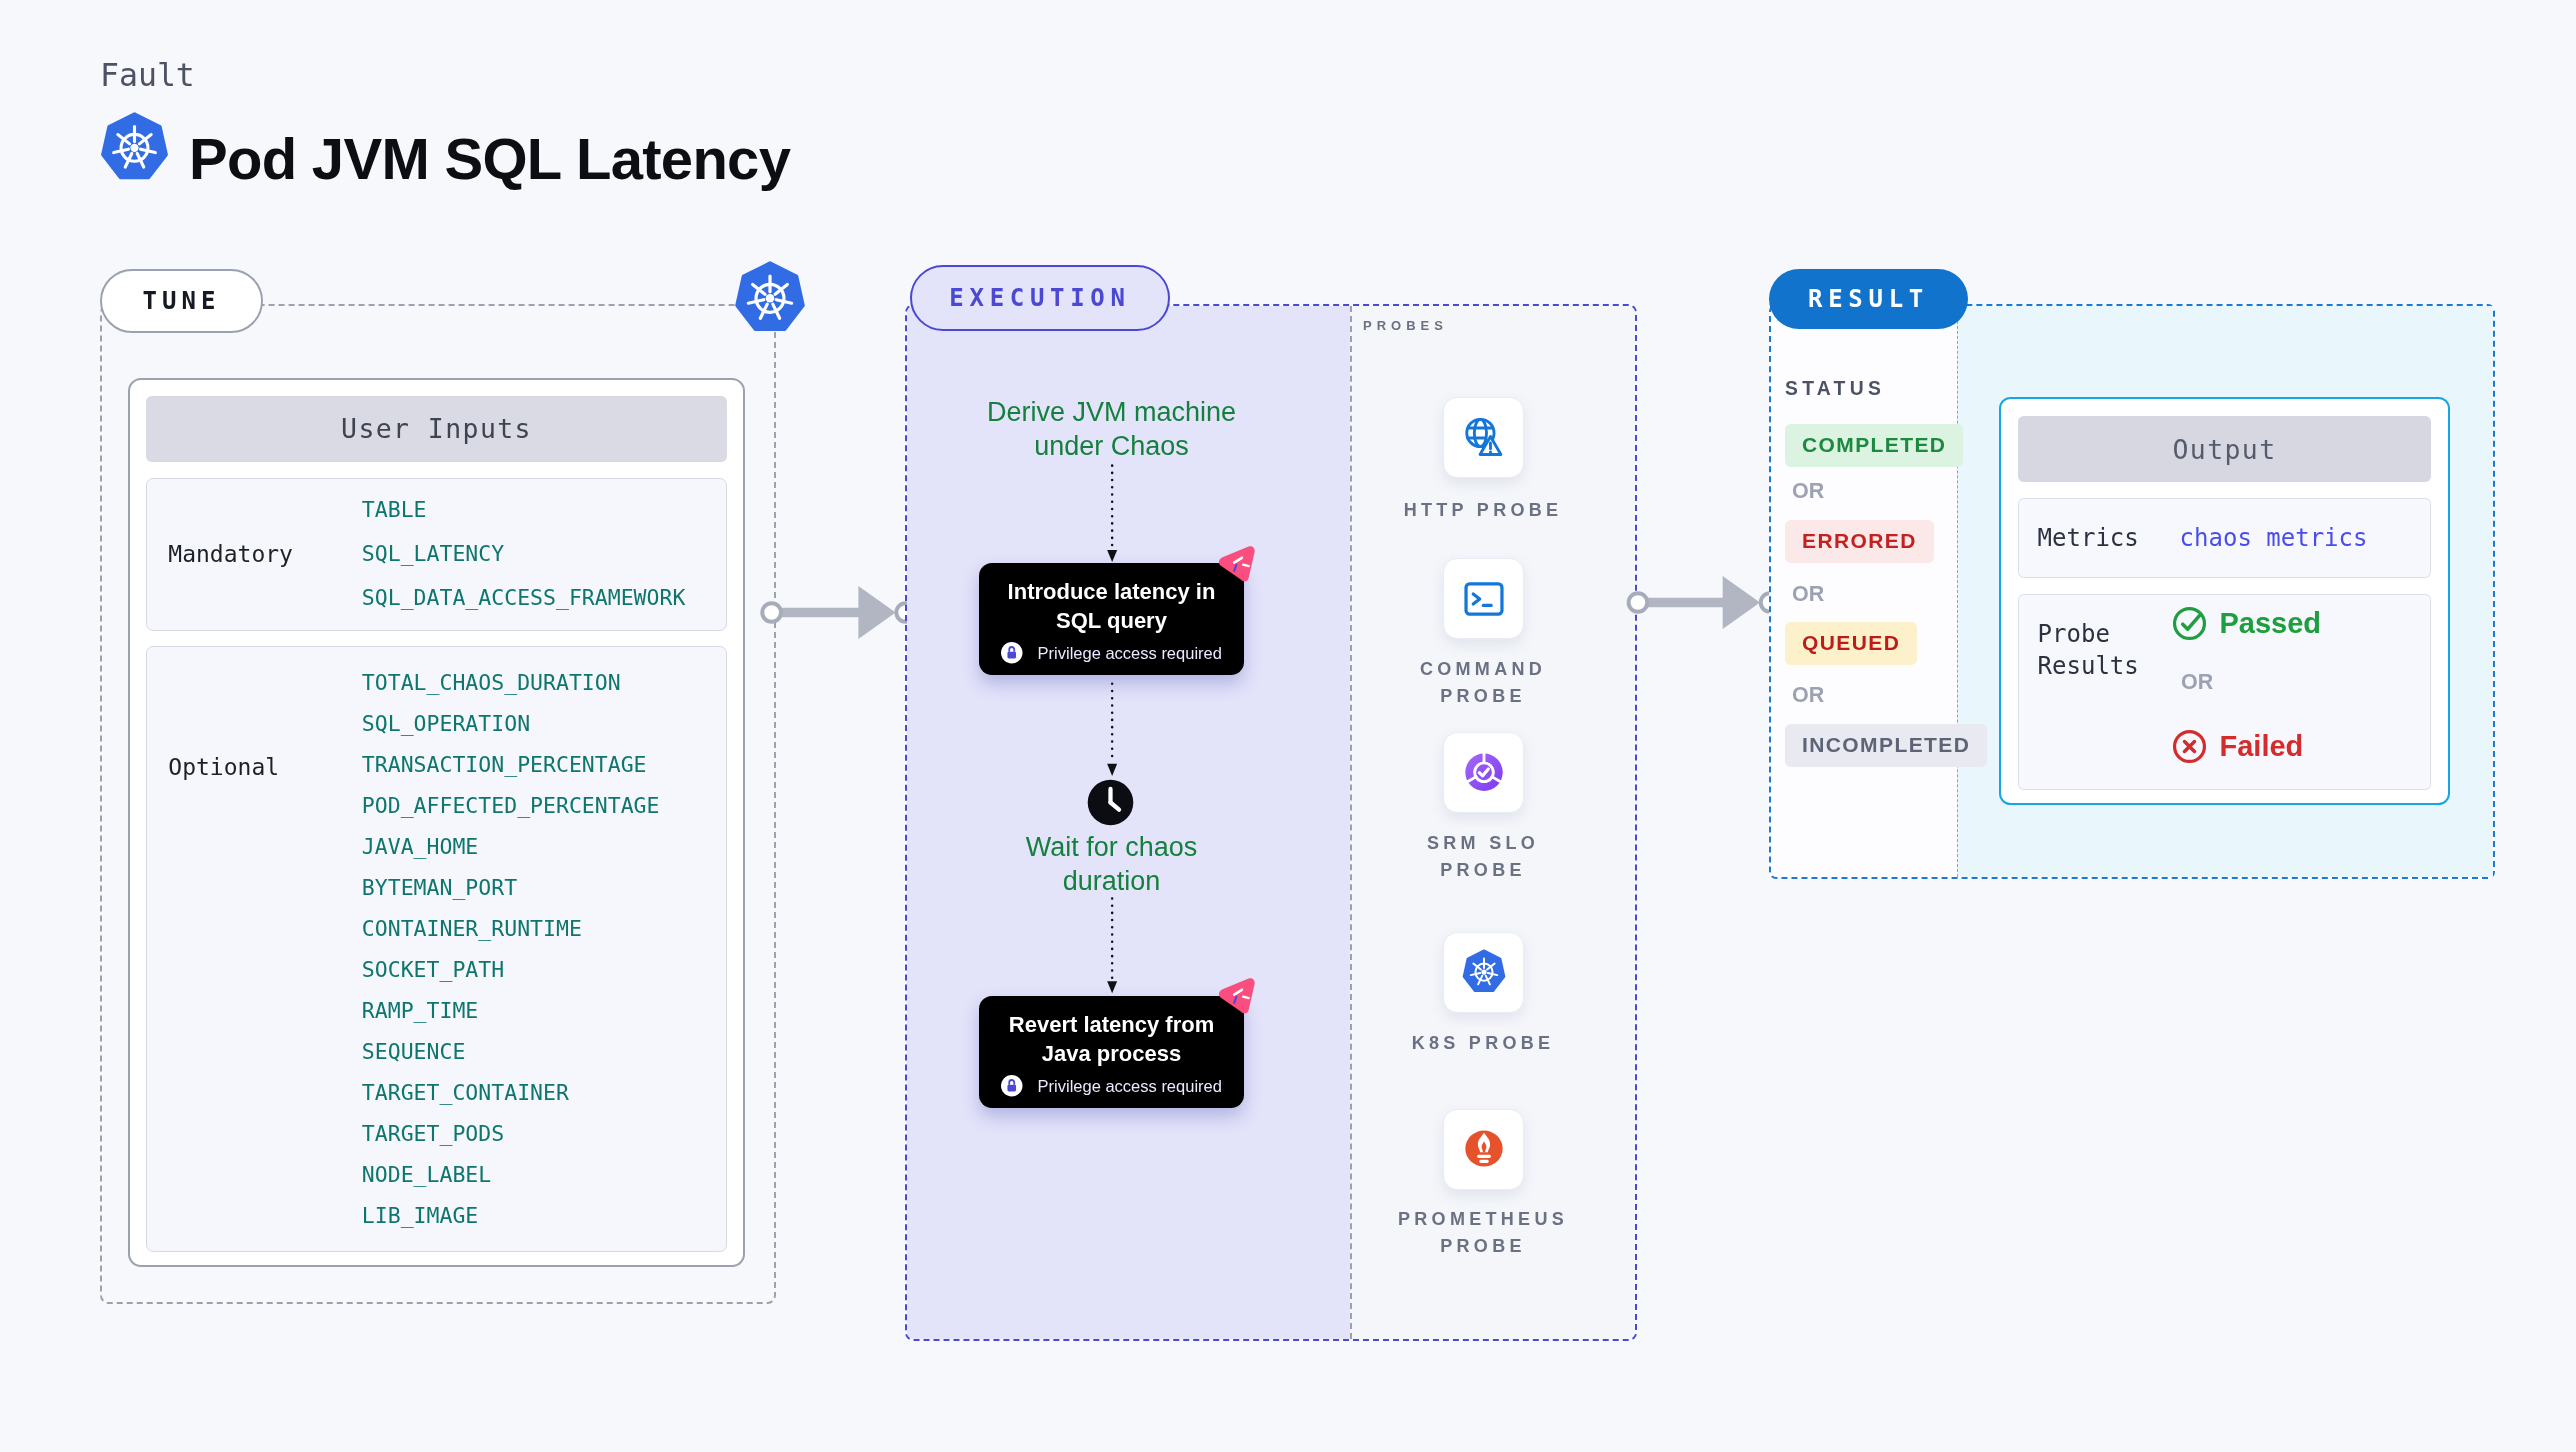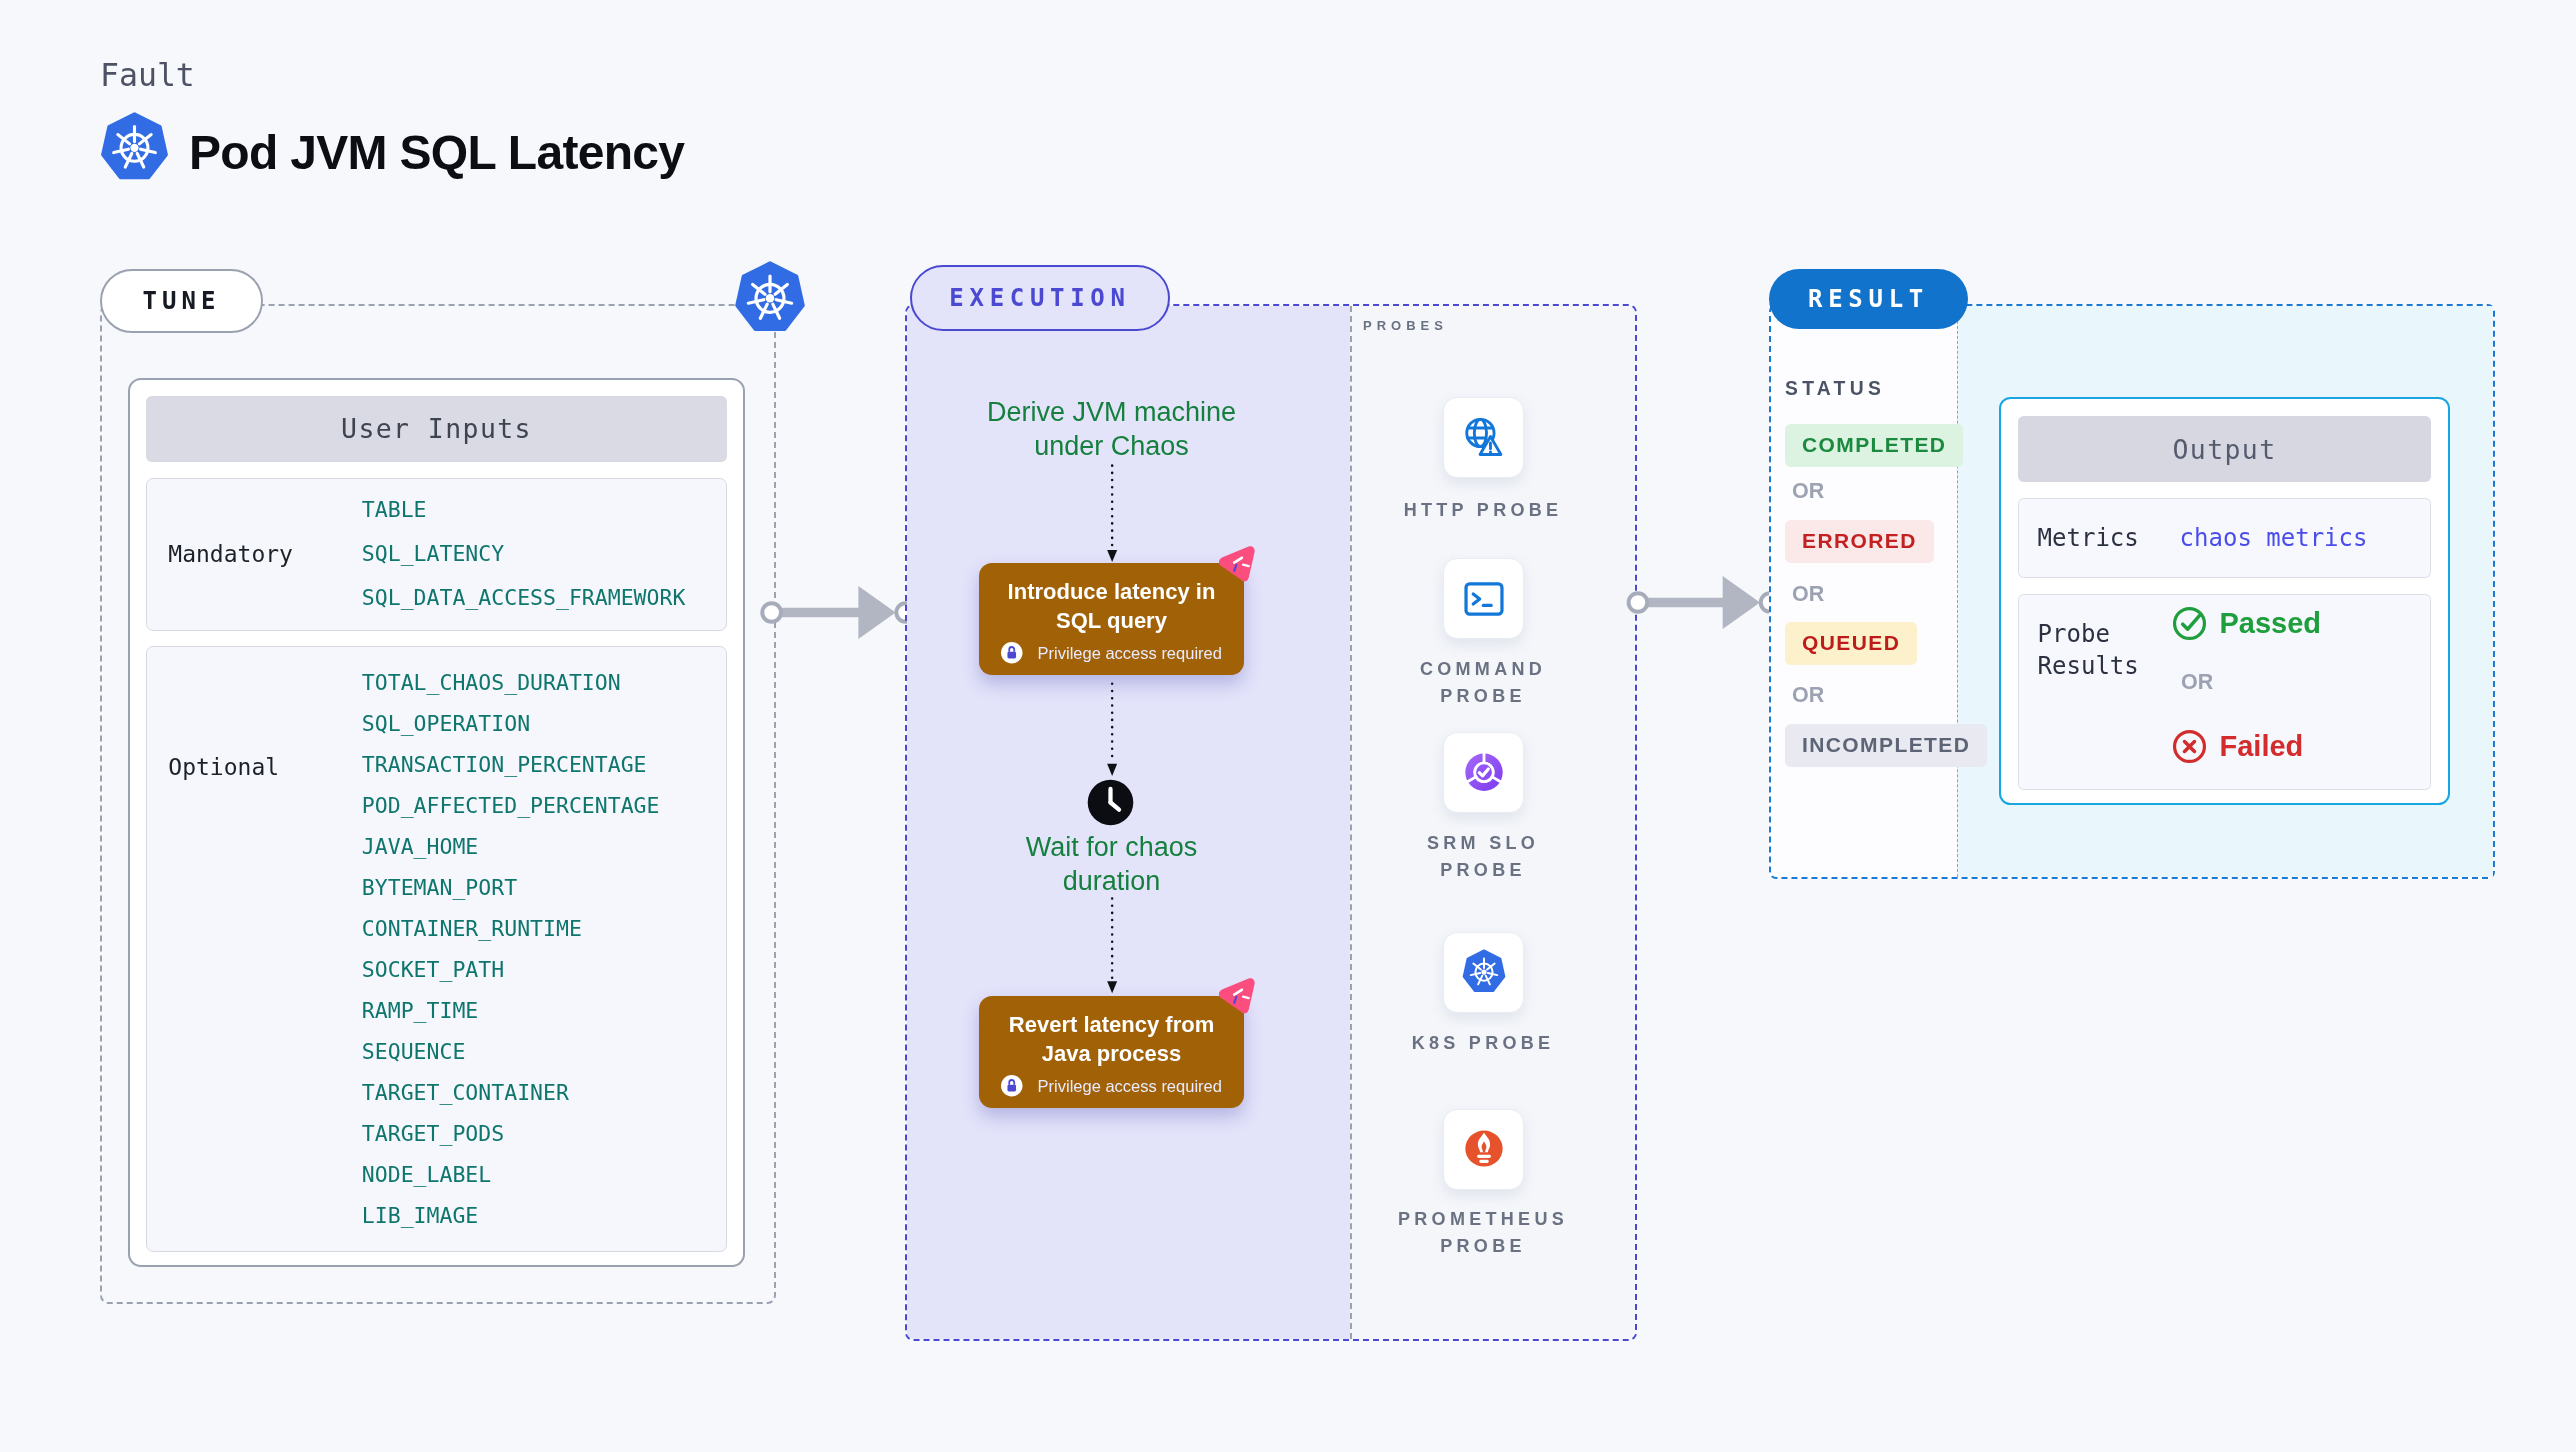--- a/index.html
+++ b/index.html
@@ -3,21 +3,21 @@
 <meta charset="utf-8">
 <style>
   html,body{margin:0;padding:0;background:#f7f8fc;}
   .canvas{position:relative;width:2576px;height:1452px;background:#f7f8fc;overflow:hidden;
           font-family:"Liberation Sans","DejaVu Sans",sans-serif;}
   .mono{font-family:"DejaVu Sans Mono","Liberation Mono",monospace;}
   .abs{position:absolute;}
 
   
   .eyebrow{left:100px;top:57px;font-size:31.5px;color:#4d5364;}
-  .title{left:189px;top:125px;font-size:48px;font-weight:800;color:#0c0e13;letter-spacing:-0.7px;}
+  .title{left:189px;top:125px;font-size:58px;font-weight:800;color:#0c0e13;letter-spacing:-0.7px;}
   .k8s-header{left:100px;top:112px;width:69px;height:73px;}
 
   
   .pill{display:flex;align-items:center;justify-content:center;border-radius:43px;
         font-weight:700;font-size:24px;letter-spacing:5px;z-index:5;}
   .pill-tune{left:100px;top:269px;width:159px;height:60px;background:#ffffff;
              border:2.1px solid #9aa1af;color:#161a23;}
   .pill-exec{left:910px;top:265px;width:256px;height:62px;background:#e3e3fa;
              border:2.9px solid #4b48d1;color:#4b48d1;letter-spacing:5.7px;}
   .pill-result{left:1769px;top:269px;width:199px;height:60px;background:#1173cc;
@@ -45,21 +45,21 @@
 
   
   .exec-box{left:905px;top:304px;width:732px;height:1037px;border:2.1px dashed #4b48d1;
             border-radius:8.6px;overflow:hidden;box-sizing:border-box;}
   .exec-left{position:absolute;left:0;top:0;width:443px;bottom:0;background:#e3e3fa;}
   .exec-right{position:absolute;left:443px;top:0;right:0;bottom:0;background:#f4f6fa;
               border-left:2.1px dashed #9aa1af;box-sizing:border-box;}
   .flow-text{width:287px;text-align:center;font-size:27px;line-height:34px;font-weight:400;color:#15803d;}
   .derive-text{left:968px;top:395px;}
   .wait-text{left:1004px;top:830px;width:215px;}
-  .action-box{left:979px;width:265px;height:112px;background:#a16207;border-radius:13px;
+  .action-box{left:979px;width:265px;height:112px;background:#000000;border-radius:13px;
               box-shadow:0 8.6px 17px rgba(62,64,170,.28);z-index:2;}
   .action-one{top:563px;}
   .action-two{top:996px;}
   .ab-title{width:255px;margin:14.3px auto 0;text-align:center;color:#ffffff;
             font-size:22px;line-height:29px;font-weight:700;}
   .ab-badge{display:flex;align-items:center;justify-content:center;gap:15px;margin-top:7.2px;
             color:#e9eaff;font-size:16.5px;font-weight:500;}
   .harness-logo{width:44px;height:44px;z-index:3;}
   .logo-one{left:1215px;top:542px;}
   .logo-two{left:1215px;top:974px;}

